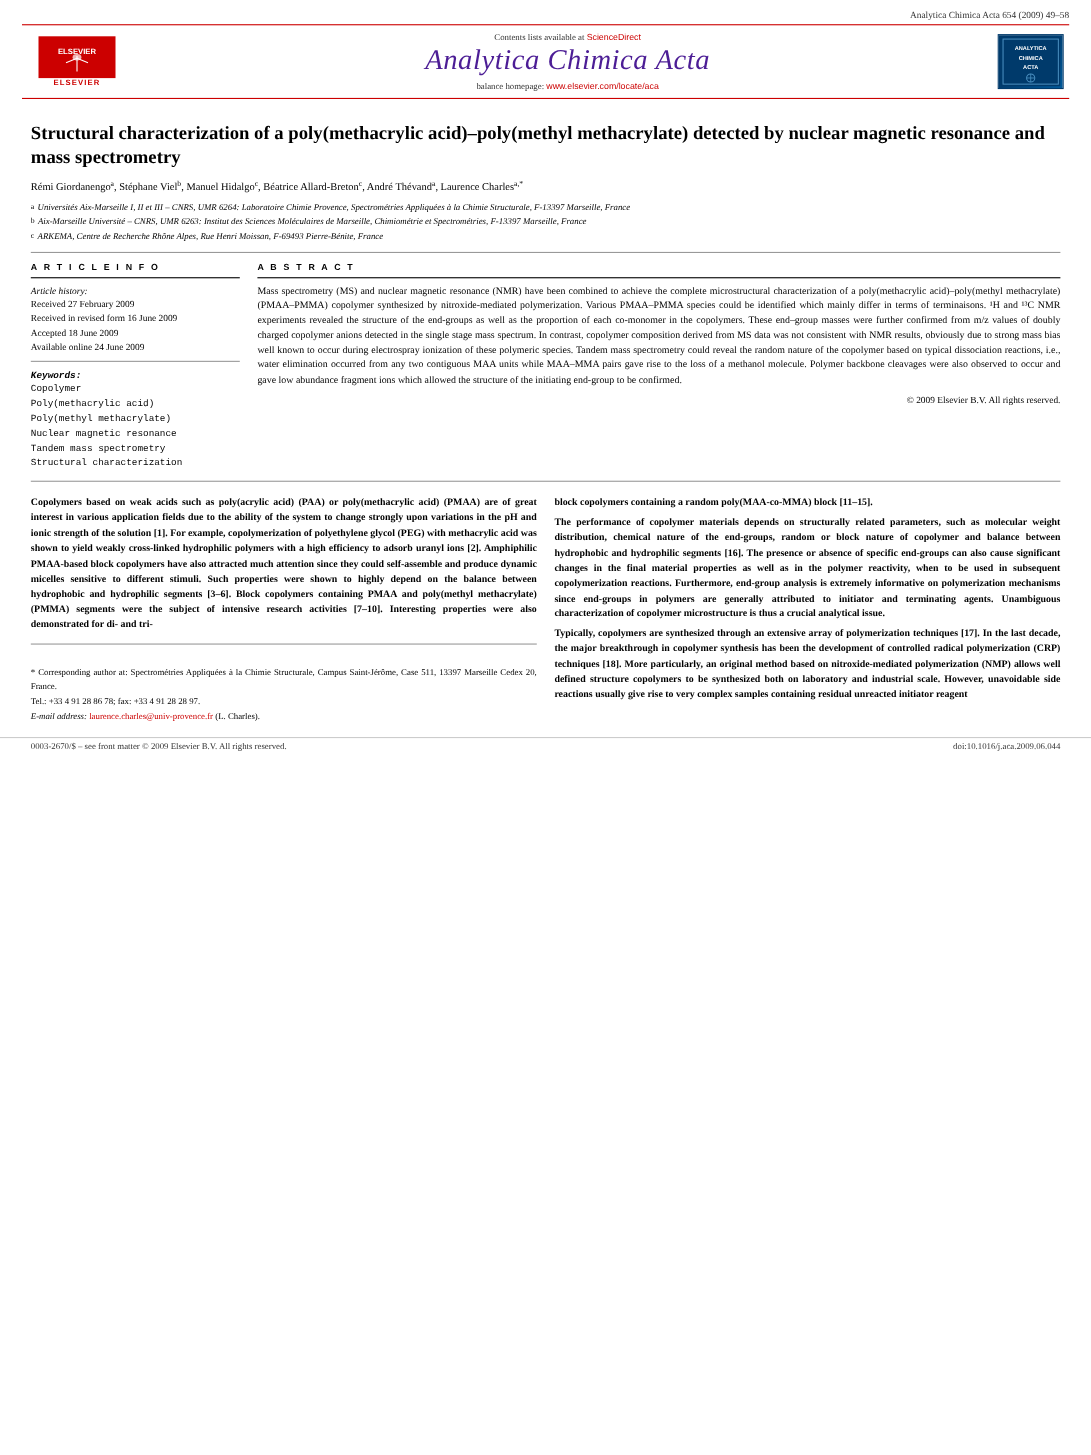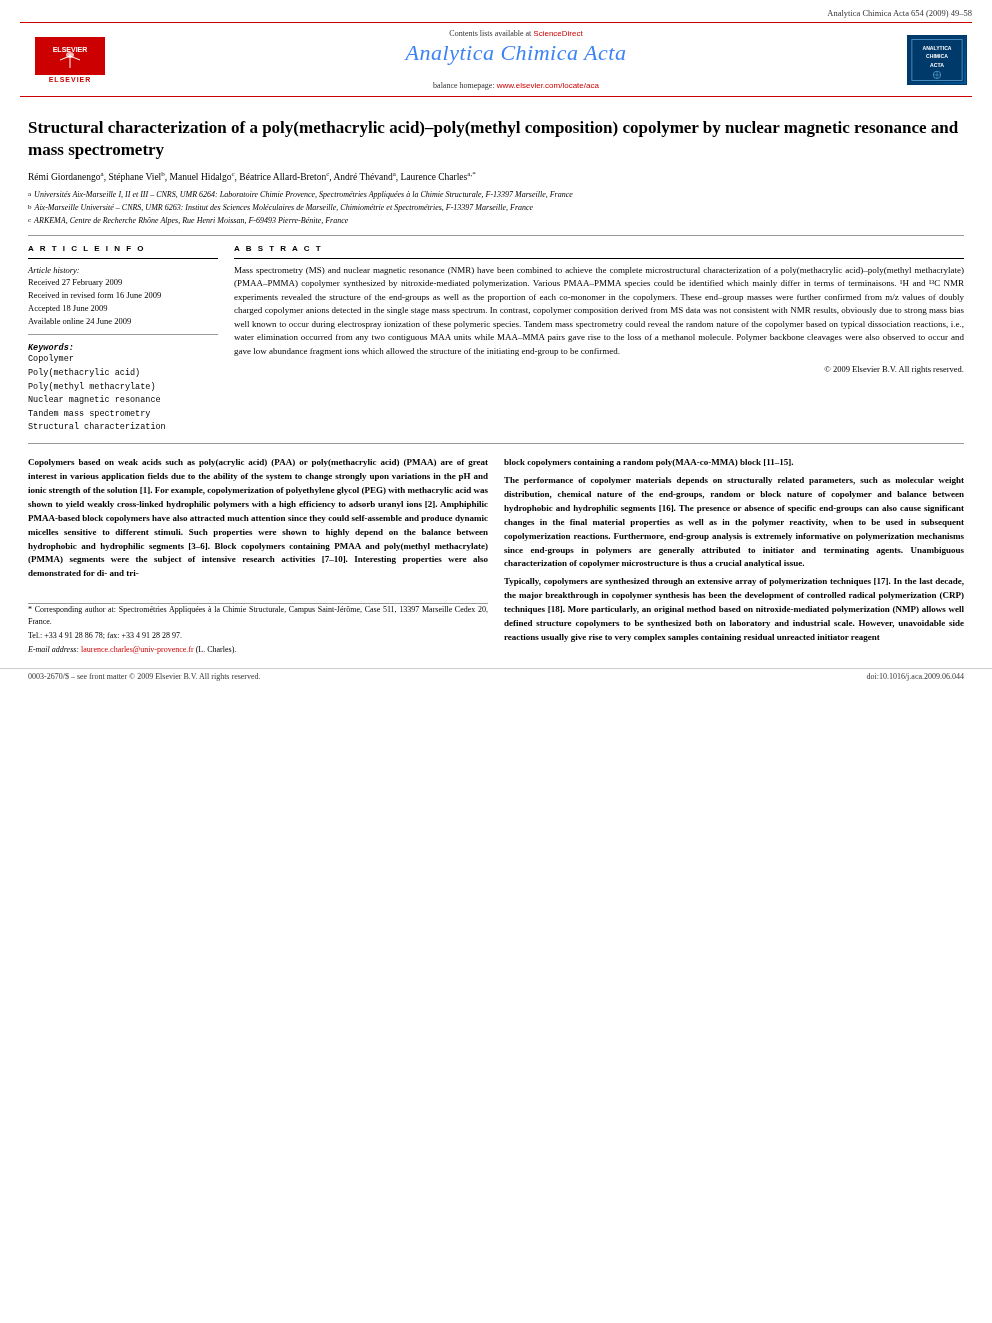--- a/index.html
+++ b/index.html
@@ -58,25 +58,25 @@
       font-size: 8px;
       color: #333;
       margin-bottom: 2px;
     }
     .sciencedirect-link {
       color: #c00;
       font-family: Arial, sans-serif;
     }
     .journal-title-banner {
       font-family: "Times New Roman", serif;
-      font-size: 22px;
+      font-size: 26px;
       font-style: italic;
-      color: #3b82f6;
+      color: #4c1d95;
       letter-spacing: 0.5px;
-      margin-bottom: 15px;
+      margin-bottom: 4px;
     }
     .homepage-line {
       font-size: 8px;
       color: #333;
     }
     .homepage-link {
       color: #c00;
       font-family: Arial, sans-serif;
     }
     .logo-right {
@@ -212,23 +212,23 @@
     }
     .body-text {
       font-size: 9px;
       line-height: 1.55;
       text-align: justify;
       margin-bottom: 4px;
       font-weight: bold;
     }
     sup { font-size: 7px; }
     .footnote-section {
-      margin-top: 22px;
+      margin-top: 10px;
       border-top: 1px solid #999;
-      padding-top: 0;
+      padding-top: 20px;
       font-size: 8px;
       line-height: 1.5;
     }
     .footnote-line {
       font-size: 8px;
       line-height: 1.5;
       margin-bottom: 2px;
     }
     .bottom-bar {
       margin-top: 10px;
@@ -291,21 +291,21 @@
             <line x1="29" y1="36" x2="29" y2="44" stroke="#4a8fc0" stroke-width="0.8"></line>
             <line x1="25" y1="40" x2="33" y2="40" stroke="#4a8fc0" stroke-width="0.8"></line>
           </svg>
         </div>
       </div>
     </div>
   </div>
 
   <div class="article-content">
 
-    <div class="article-title">Structural characterization of a poly(methacrylic acid)–poly(methyl composition) copolymer by nuclear magnetic resonance and mass spectrometry</div>
+    <div class="article-title">Structural characterization of a poly(methacrylic acid)–poly(methyl methacrylate) detected by nuclear magnetic resonance and mass spectrometry</div>
 
     <div class="authors">
       <span>Rémi Giordanengo<sup>a</sup>, </span>
       <span>Stéphane Viel<sup>b</sup>, </span>
       <span>Manuel Hidalgo<sup>c</sup>, </span>
       <span>Béatrice Allard-Breton<sup>c</sup>, </span>
       <span>André Thévand<sup>a</sup>, </span>
       <span>Laurence Charles<sup>a,*</sup></span>
     </div>
 

